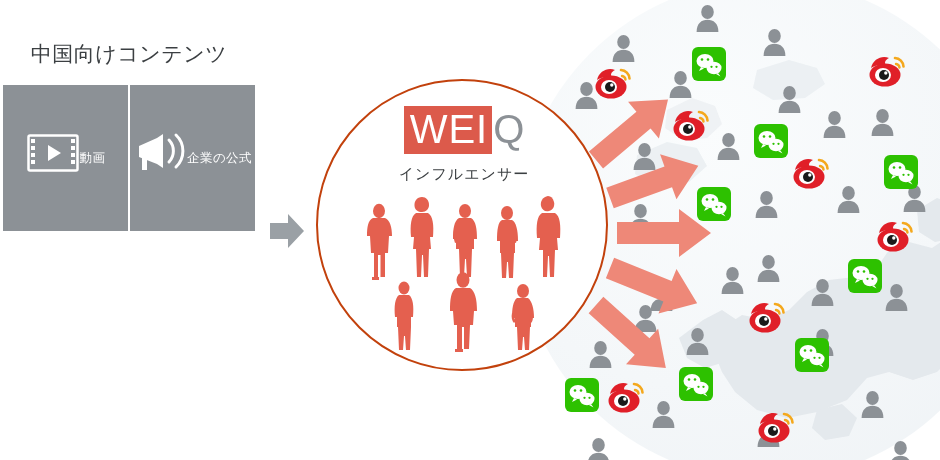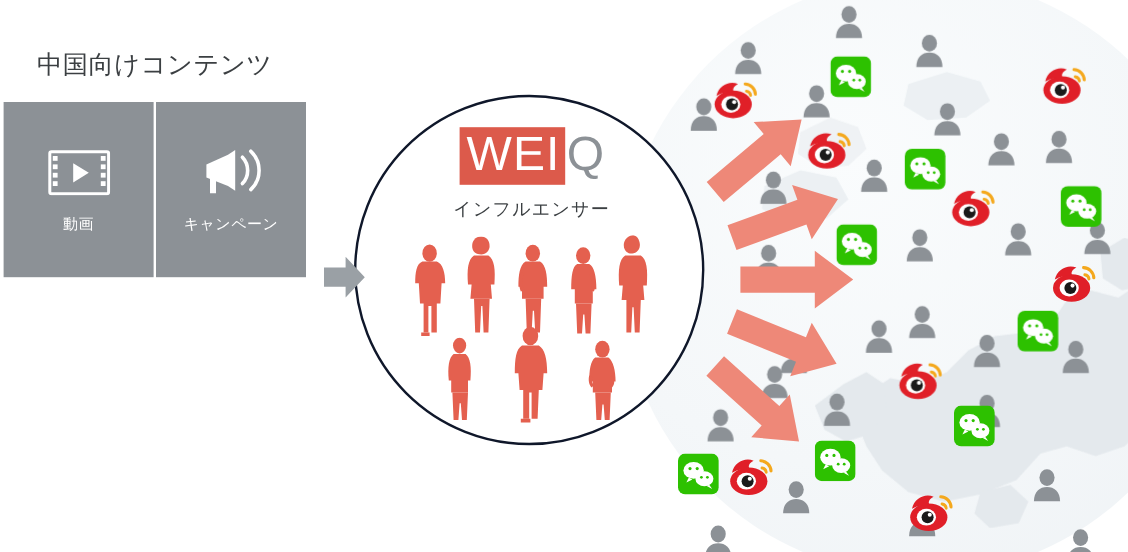--- a/index.html
+++ b/index.html
@@ -43,21 +43,20 @@
     width: 252px; height: 293px;
     display: grid;
     grid-template-columns: 1fr 1fr;
     grid-template-rows: 1fr 1fr;
     gap: 2px;
     background: #ffffff;
   }
   .tile {
     background: #8c9196;
     display: flex;
-    flex-direction: column;
     align-items: center;
     justify-content: center;
     position: relative;
   }
   .tile-icon {
     width: 54px;
     height: 50px;
     display: flex;
     align-items: center;
     justify-content: center;
@@ -95,25 +94,25 @@
   }
   #globe-map {
     position: absolute;
     left: 0; top: 0;
     width: 500px; height: 500px;
   }
 
   
   #circle {
     position: absolute;
-    left: 295px; top: 79px;
+    left: 316px; top: 79px;
     width: 292px; height: 292px;
     border-radius: 50%;
     background: #ffffff;
-    border: 2px solid #0f172a;
+    border: 2px solid #c2410c;
     box-sizing: border-box;
     z-index: 5;
   }
   #logo-block {
     position: absolute;
     left: 0; top: 25px;
     width: 292px;
     text-align: center;
   }
   #weiq-logo {
@@ -707,21 +706,21 @@
       <div class="tile">
         <div class="tile-icon">
           <svg width="54" height="42" viewBox="0 0 54 42">
             <path d="M6 14 L24 6 L24 32 L6 25 Z" fill="#ffffff"></path>
             <path d="M30 2 L30 36 L24 32 L24 6 Z" fill="#ffffff"></path>
             <path d="M9 25 L9 38 L14 38 L14 27 Z" fill="#ffffff"></path>
             <path d="M36 8 A16 16 0 0 1 36 30" stroke="#ffffff" stroke-width="3" fill="none" stroke-linecap="round"></path>
             <path d="M43 3 A22 22 0 0 1 43 35" stroke="#ffffff" stroke-width="3" fill="none" stroke-linecap="round"></path>
           </svg>
         </div>
-        <div class="tile-label">キャンペーン</div>
+        <div class="tile-label">企業の公式</div>
       </div>
 
 
 
     </div>
   </div>
 
 </div>
 
 </body></html>

